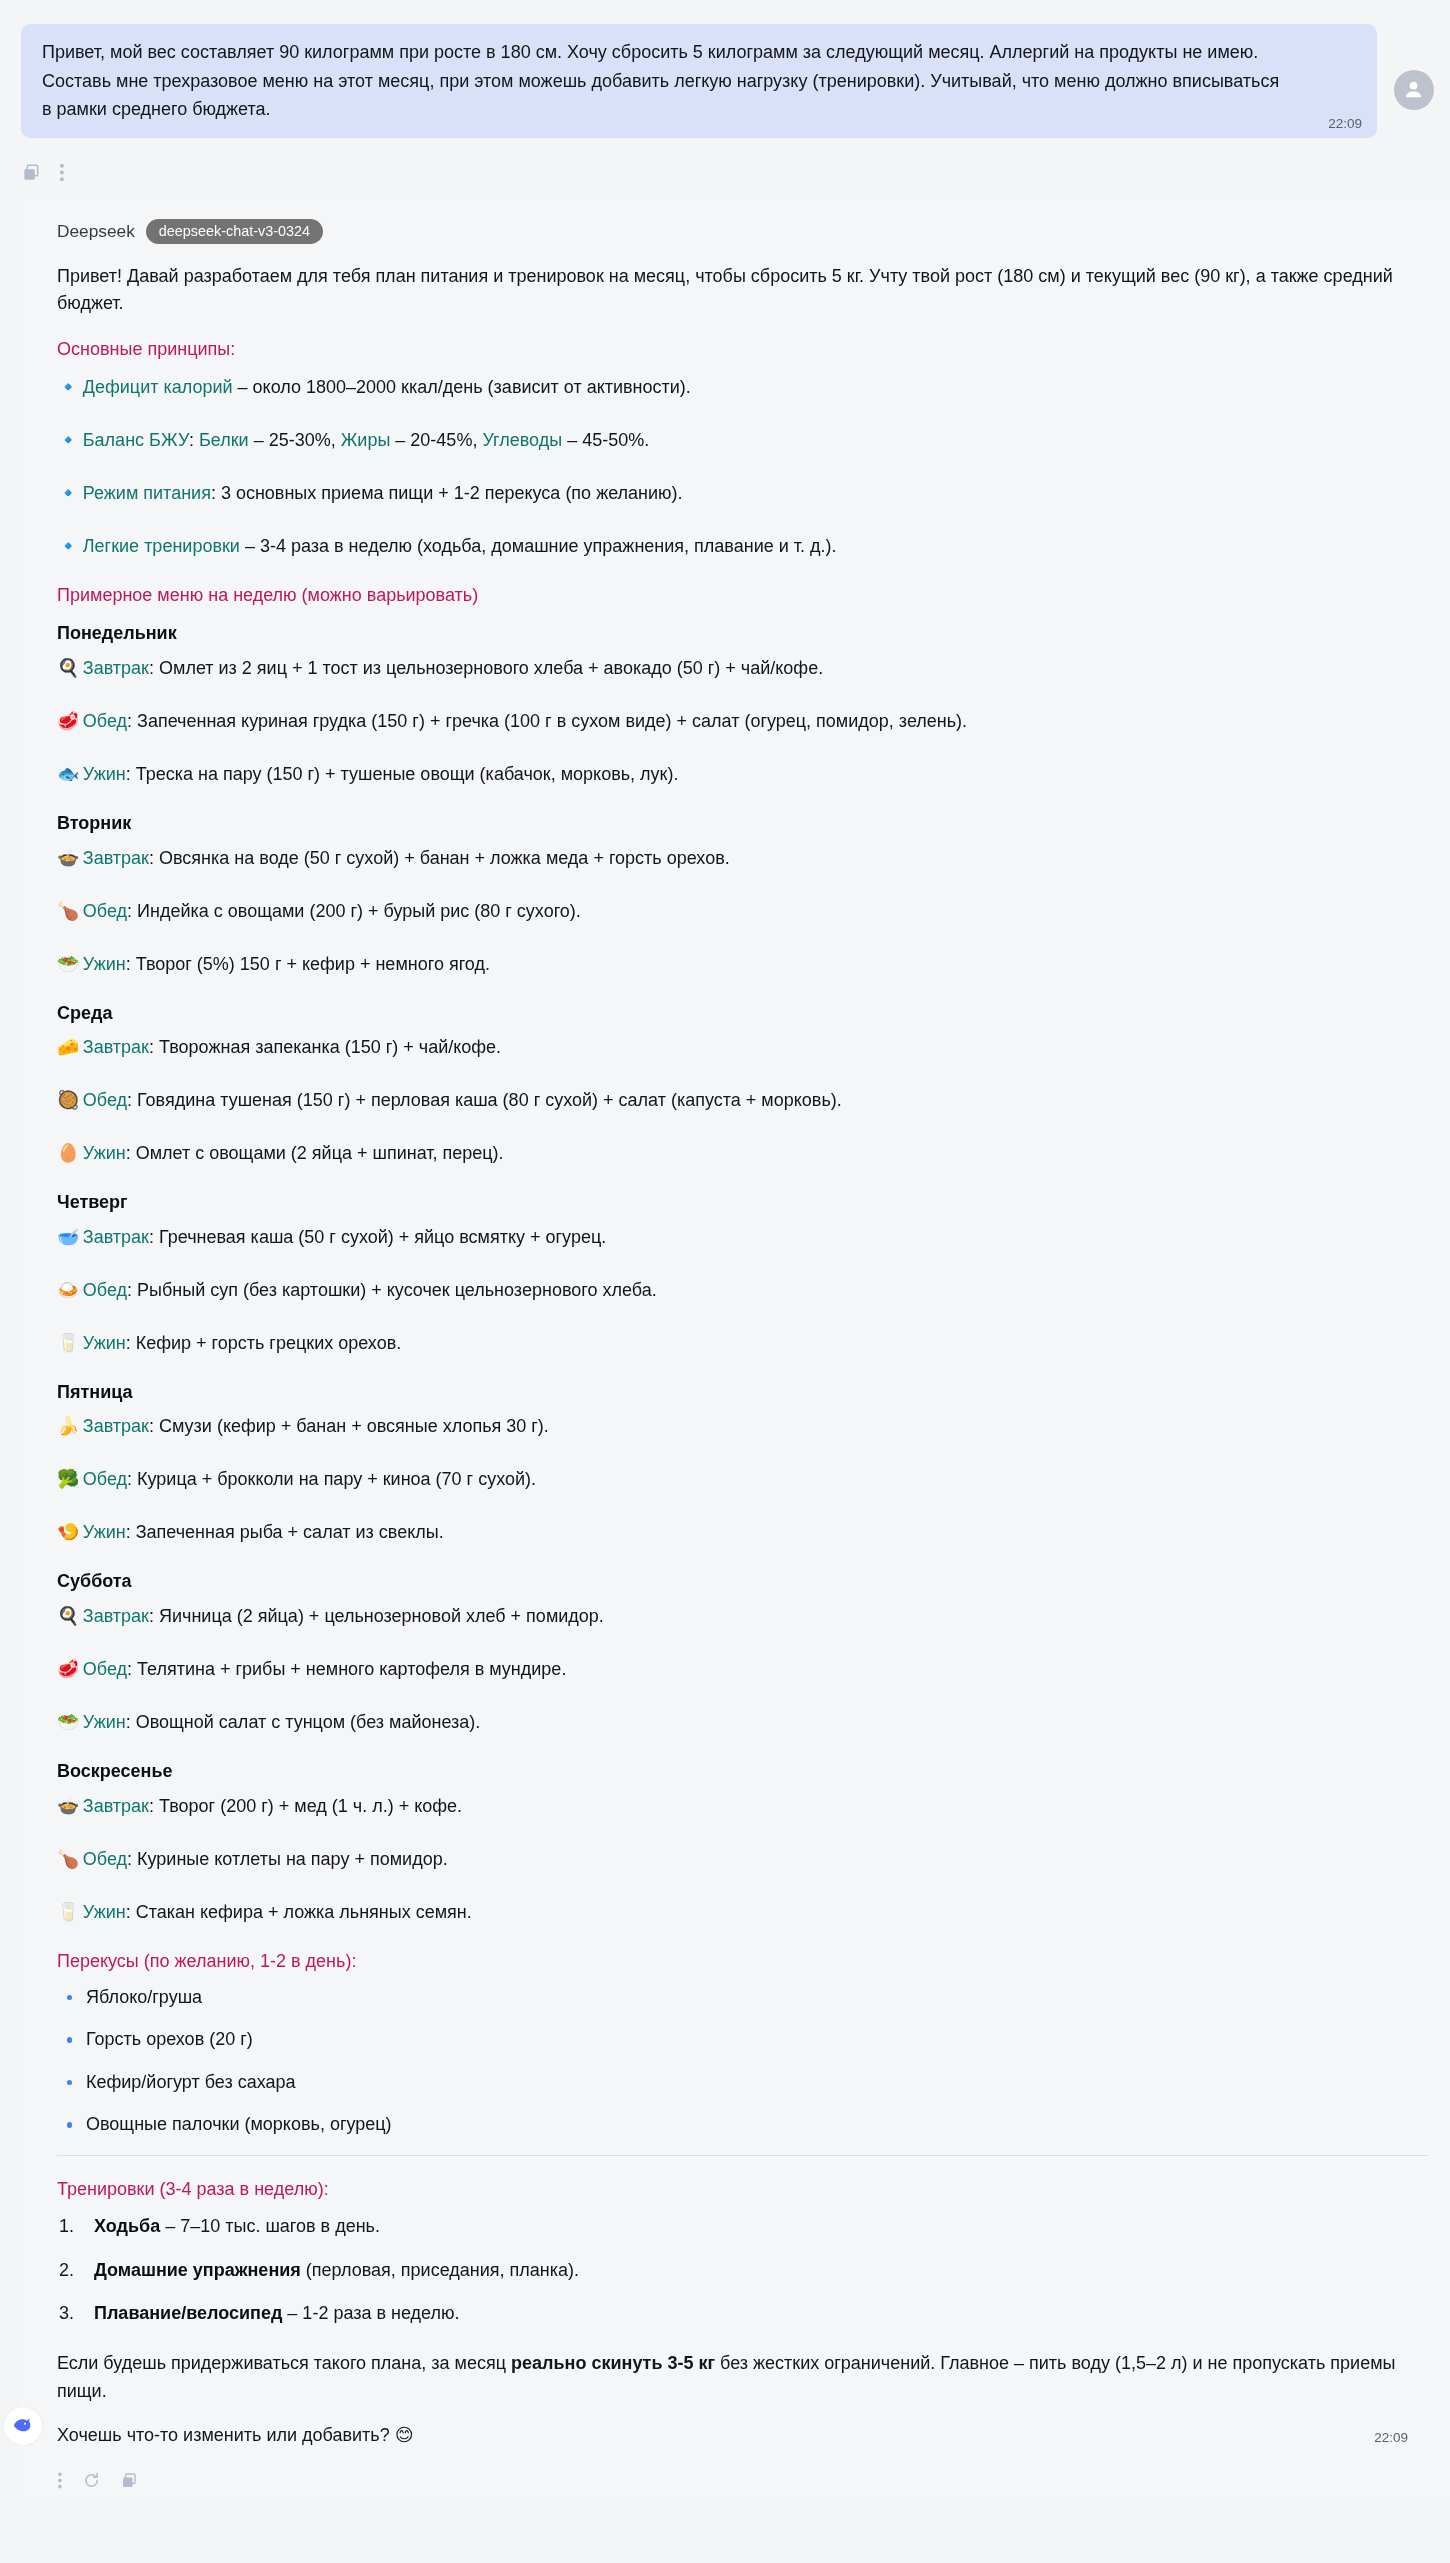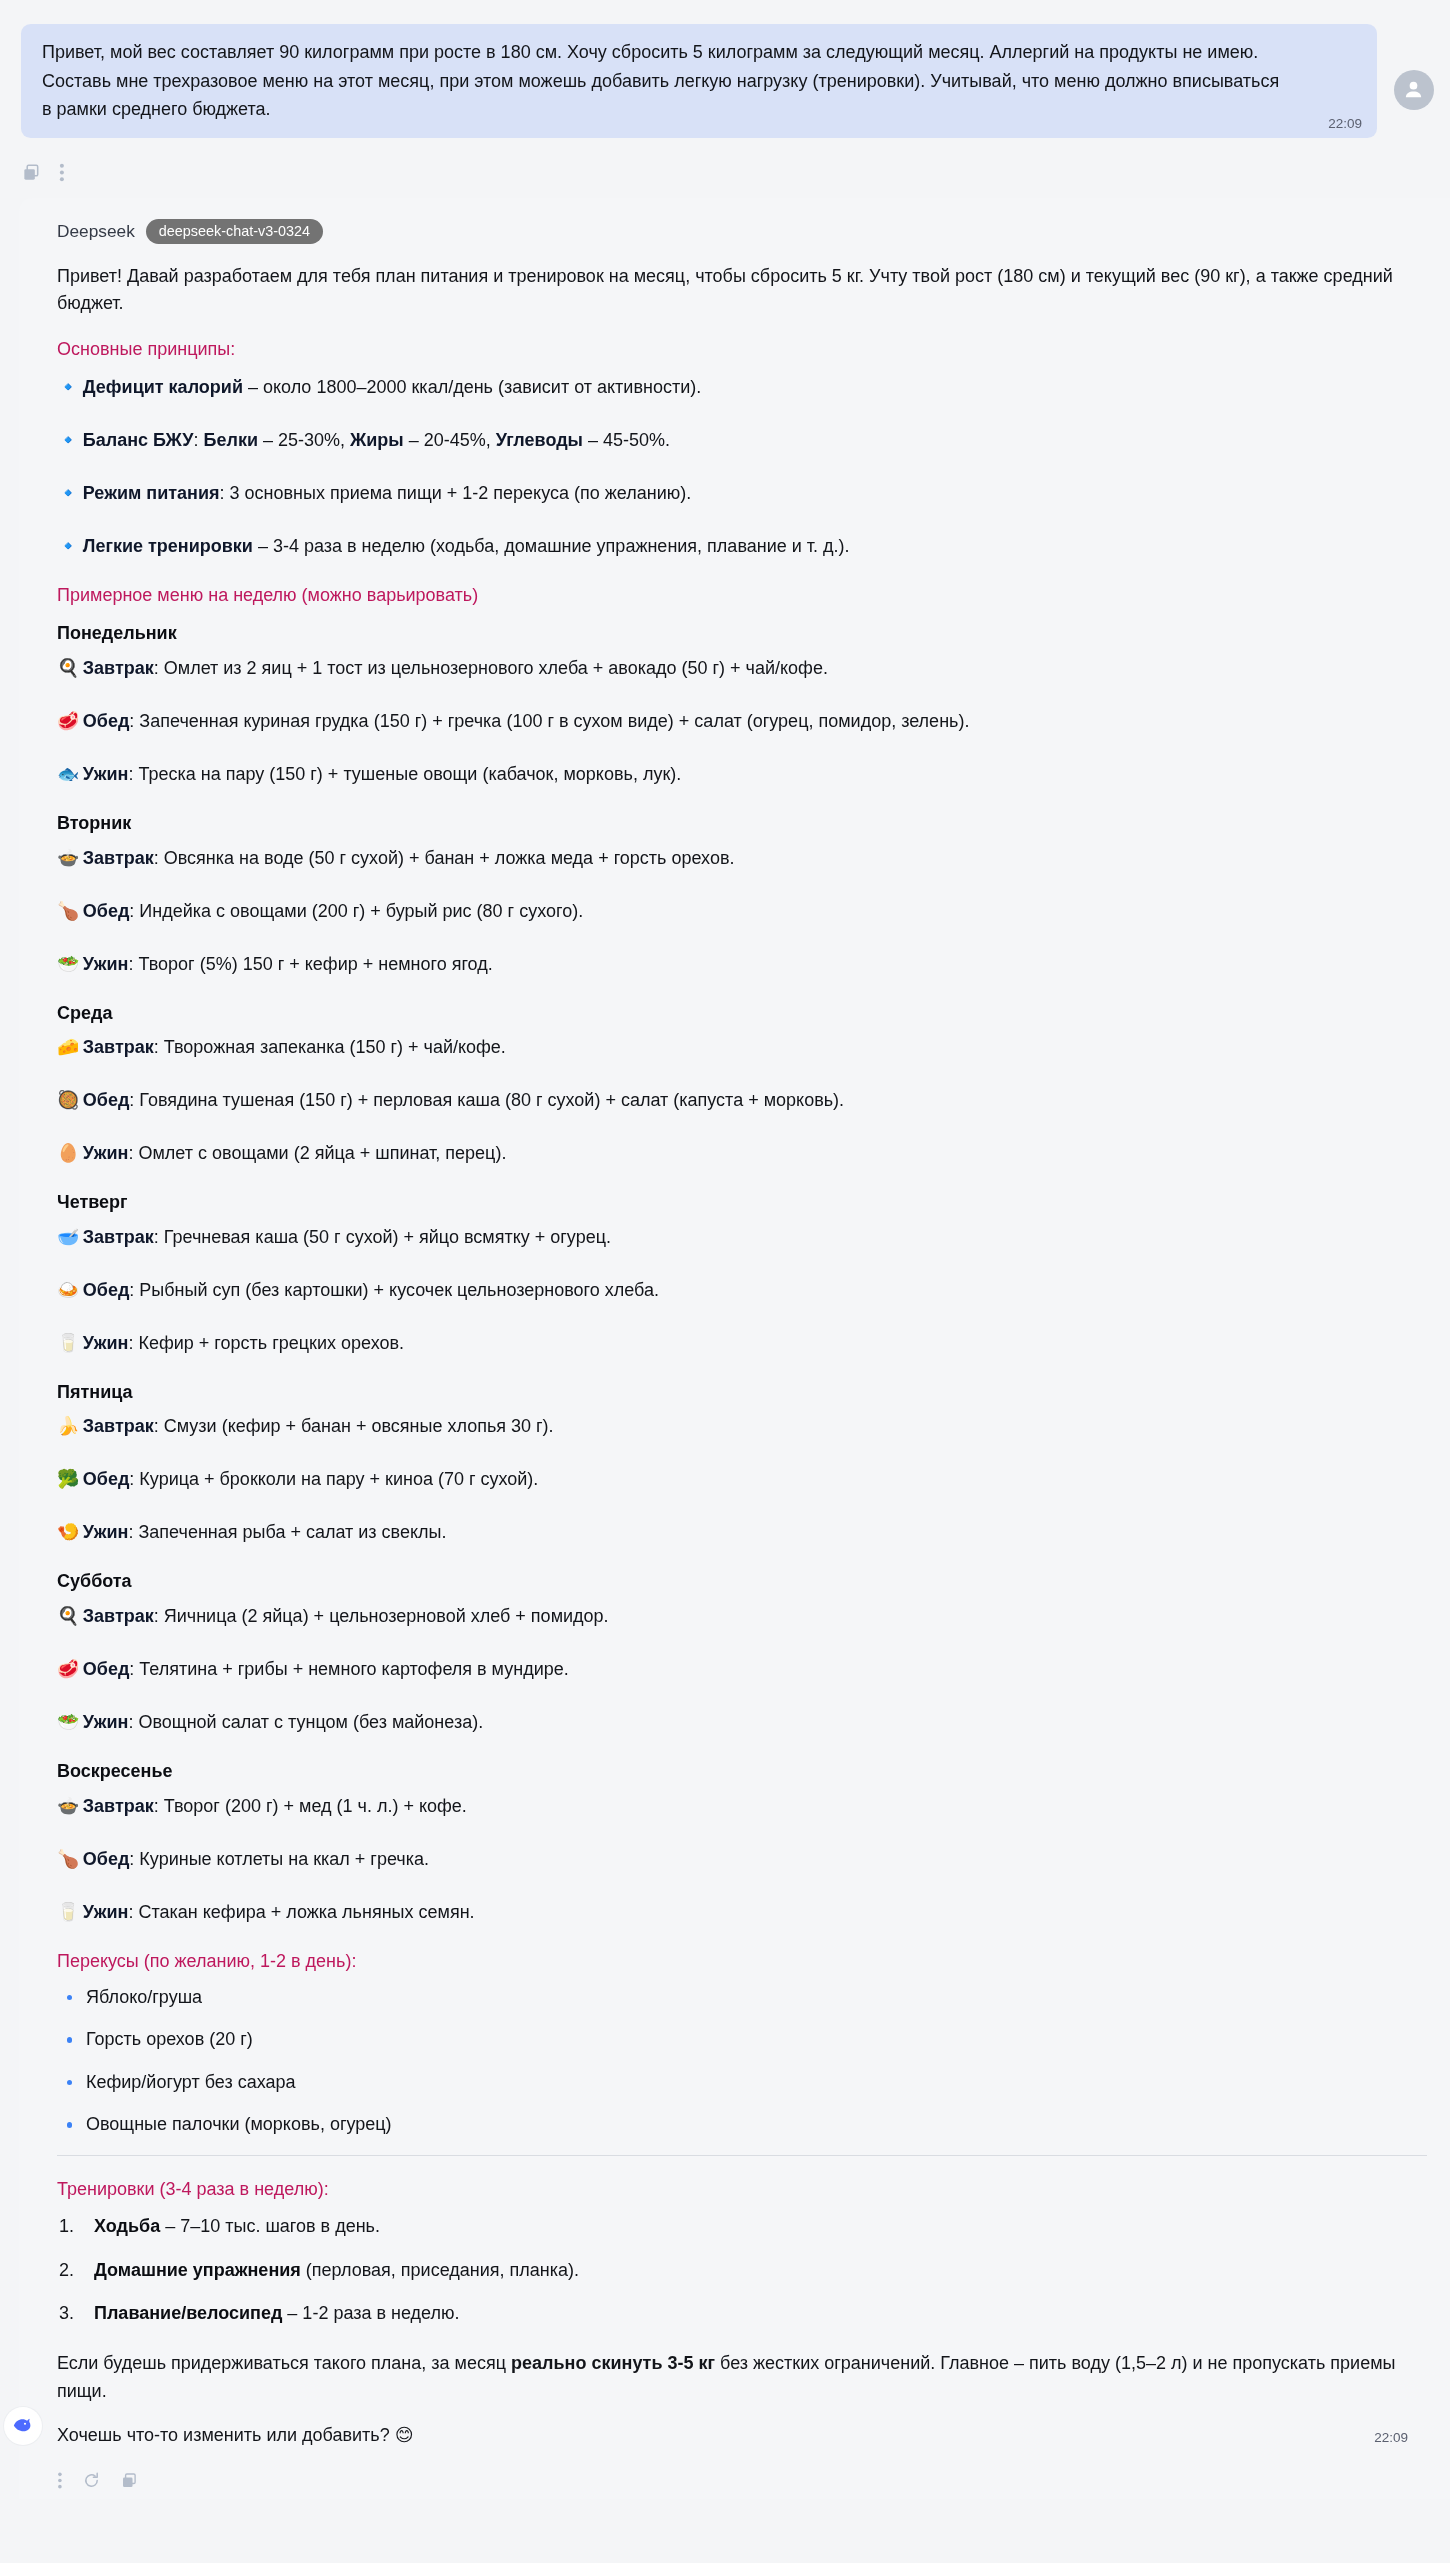--- a/index.html
+++ b/index.html
@@ -139,21 +139,21 @@
     width: 21px;
     margin-right: 4.8px;
     font-family: "DejaVu Sans", sans-serif;
   }
   .meal {
     margin: 0 0 25px 0;
     font-size: 18px;
     line-height: 1.5;
     color: #13151a;
   }
-  .meal b, .principle b { font-weight: bold; color: #0f172a; }
+  .meal b, .principle b { font-weight: normal; color: #0f766e; }
 
   .bullets {
     list-style: none;
     margin: 0 0 16px 0;
     padding: 0;
   }
   .bullets li {
     position: relative;
     padding-left: 29px;
     margin-bottom: 17.3px;
@@ -307,21 +307,21 @@
             <h5>Пятница</h5>
             <div class="meal"><span class="gl">🍌</span><b>Завтрак</b><span>: Смузи (кефир + банан + овсяные хлопья 30 г).</span></div>
             <div class="meal"><span class="gl">🥦</span><b>Обед</b><span>: Курица + брокколи на пару + киноа (70 г сухой).</span></div>
             <div class="meal"><span class="gl">🍤</span><b>Ужин</b><span>: Запеченная рыба + салат из свеклы.</span></div>
             <h5>Суббота</h5>
             <div class="meal"><span class="gl">🍳</span><b>Завтрак</b><span>: Яичница (2 яйца) + цельнозерновой хлеб + помидор.</span></div>
             <div class="meal"><span class="gl">🥩</span><b>Обед</b><span>: Телятина + грибы + немного картофеля в мундире.</span></div>
             <div class="meal"><span class="gl">🥗</span><b>Ужин</b><span>: Овощной салат с тунцом (без майонеза).</span></div>
             <h5>Воскресенье</h5>
             <div class="meal"><span class="gl">🍲</span><b>Завтрак</b><span>: Творог (200 г) + мед (1 ч. л.) + кофе.</span></div>
-            <div class="meal"><span class="gl">🍗</span><b>Обед</b><span>: Куриные котлеты на ккал + гречка.</span></div>
+            <div class="meal"><span class="gl">🍗</span><b>Обед</b><span>: Куриные котлеты на пару + помидор.</span></div>
             <div class="meal"><span class="gl">🥛</span><b>Ужин</b><span>: Стакан кефира + ложка льняных семян.</span></div>
           </div>
 
         <h4>Перекусы (по желанию, 1-2 в день):</h4>
         <ul class="bullets" id="snacks-container">
             <li>Яблоко/груша</li>
             <li>Горсть орехов (20 г)</li>
             <li>Кефир/йогурт без сахара</li>
             <li>Овощные палочки (морковь, огурец)</li>
           </ul>

